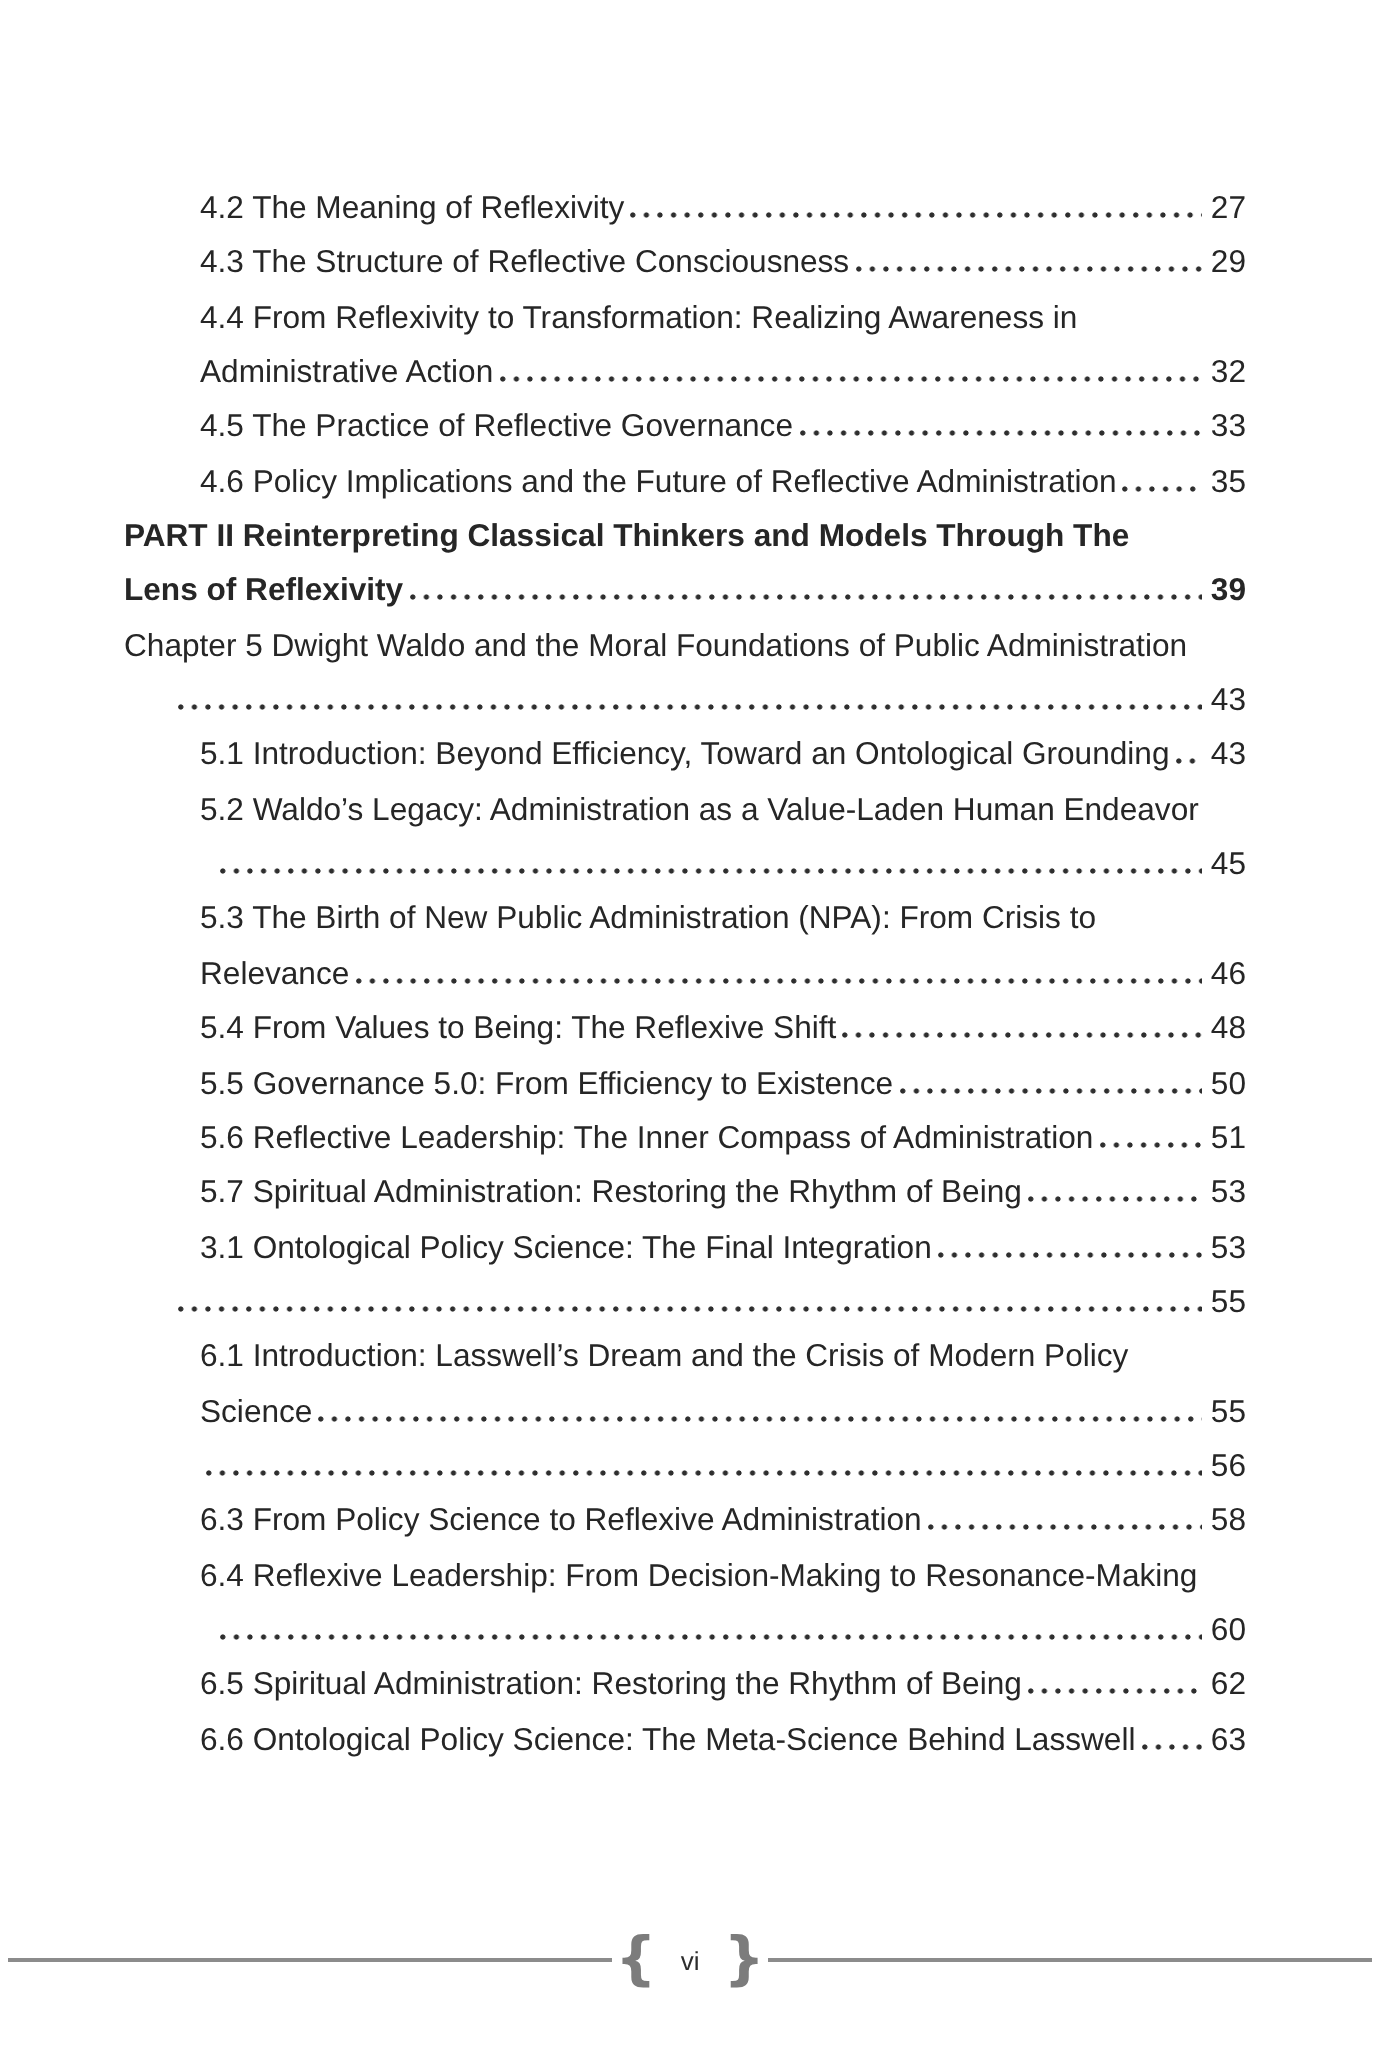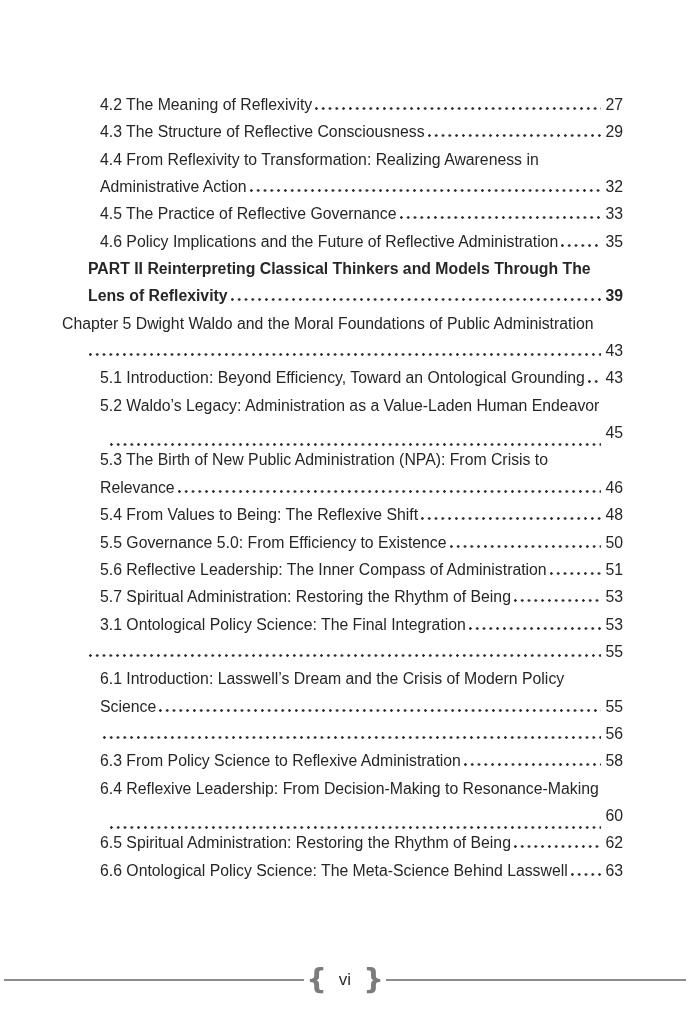--- a/index.html
+++ b/index.html
@@ -23,25 +23,25 @@
     width: 561px;
   }
   .toc-line {
     display: flex;
     align-items: baseline;
     line-height: 27.35px;
     font-size: 15.8px;
     white-space: nowrap;
   }
   .toc-line .t { flex: 0 0 auto; }
-  .style-part { font-weight: bold; margin-left: 26px; }
+  .style-part { font-weight: bold; }
   .style-chapter { font-weight: normal; align-items: center; }
   .style-chapter-cont { padding-left: 24px; }
   .style-section { padding-left: 38px; }
-  .style-section-cont { padding-left: 45px; align-items: flex-end; }
+  .style-section-cont { padding-left: 45px; }
   .leader {
     flex: 1 1 auto;
     min-width: 4px;
     height: 3px;
     margin: 0 3px;
     background-image: radial-gradient(circle at 1.4px 1.5px, var(--dot, #2e2e2e) 1.1px, transparent 1.5px);
     background-size: 6.8px 3px;
     background-repeat: repeat-x;
     background-position: left bottom;
   }
@@ -68,21 +68,21 @@
     font-family: "DejaVu Sans", sans-serif;
     font-size: 29px;
     font-weight: bold;
     line-height: 1;
     color: var(--bracket, #7c7c7c);
     margin: 0 2px;
     transform: translateY(-1px);
   }
   .folio {
     flex: 0 0 auto;
-    font-size: 17px;
+    font-size: 13px;
     color: #2d2d2d;
     margin: 0 10px;
   }
 </style>
 </head>
 <body>
 
 <div class="page">
 
   <main class="toc">

